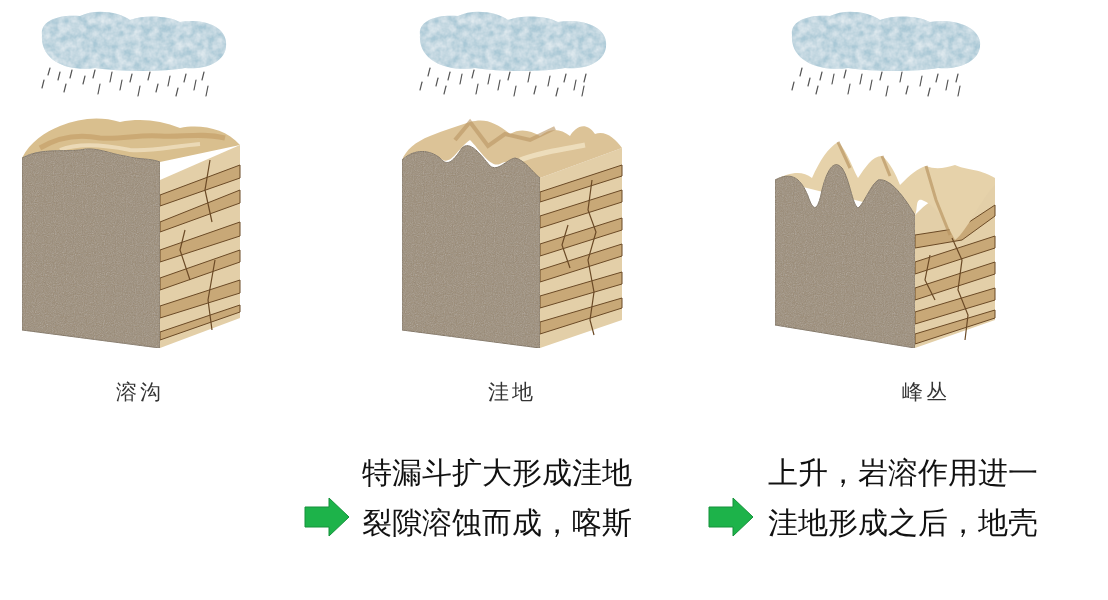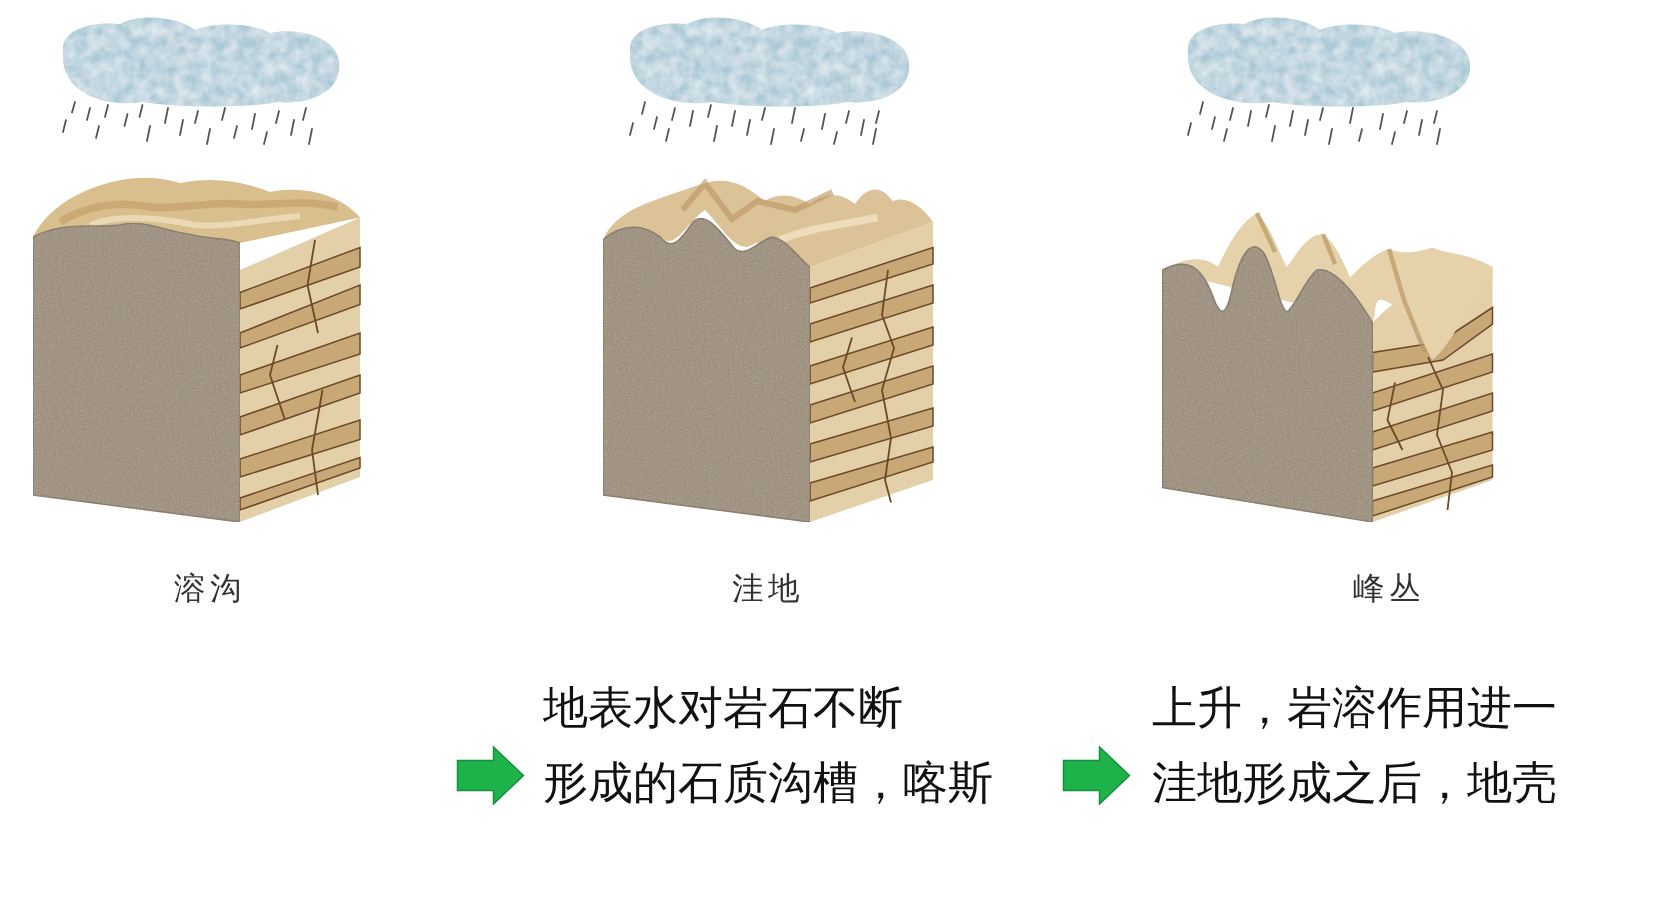--- a/index.html
+++ b/index.html
@@ -192,22 +192,22 @@
   <div class="label" style="left:116px">溶沟</div>
   <div class="label" style="left:488px">洼地</div>
   <div class="label" style="left:902px">峰丛</div>
 
 
   <svg class="arrow" style="left:303px" viewBox="0 0 48 40">
     <path d="M2,10 L26,10 L26,1 L46,20 L26,39 L26,30 L2,30 Z" fill="#1db34a" stroke="#14913a" stroke-width="1"></path>
   </svg>
 
   <div class="desc" style="left:362px">
-    <div>地表水对岩石不断</div>
-    <div>形成的石质沟槽，喀斯</div>
+    <div>特漏斗扩大形成洼地</div>
+    <div>裂隙溶蚀而成，喀斯</div>
   </div>
 
   <svg class="arrow" style="left:707px" viewBox="0 0 48 40">
     <path d="M2,10 L26,10 L26,1 L46,20 L26,39 L26,30 L2,30 Z" fill="#1db34a" stroke="#14913a" stroke-width="1"></path>
   </svg>
 
   <div class="desc" style="left:768px">
     <div>上升，岩溶作用进一</div>
     <div>洼地形成之后，地壳</div>
   </div>

